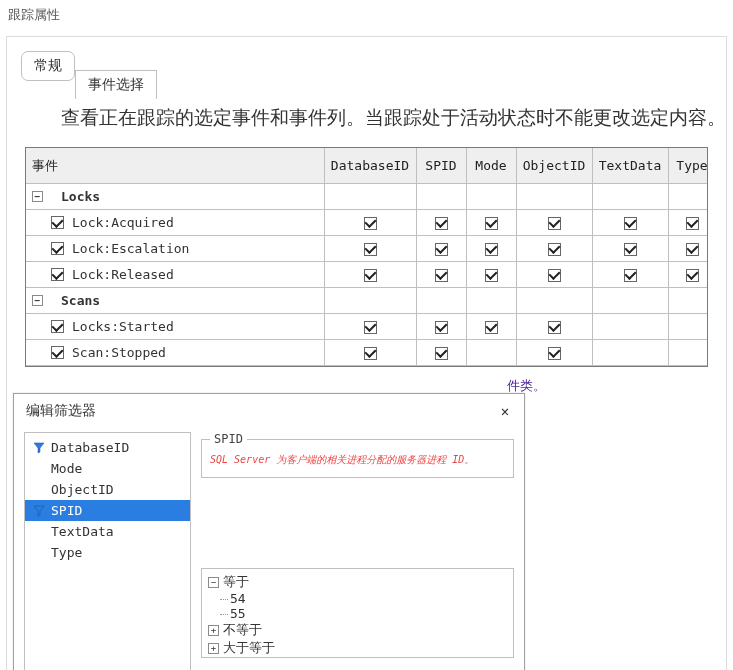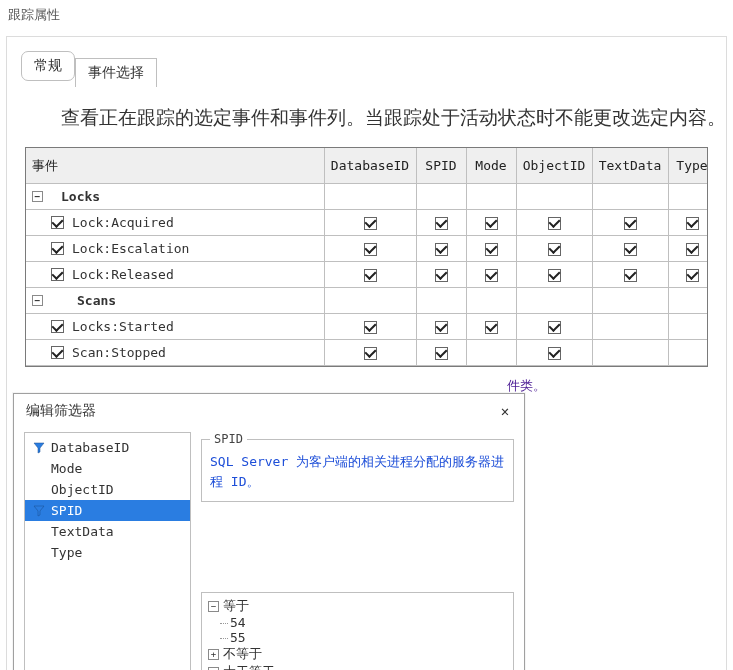--- a/index.html
+++ b/index.html
@@ -4,21 +4,21 @@
 <style>
   html,body{margin:0;padding:0;width:733px;height:670px;background:#fff;
     font-family:"SimSun","宋体","NSimSun",monospace;font-size:13px;color:#333;overflow:hidden;}
   .window-title{padding:6px 8px;color:#555;font-size:13px;}
   .outer-frame{border:1px solid #dcdcdc;margin:6px 6px 0 6px;background:#fff;height:646px;position:relative;}
   
   .tabs{display:flex;align-items:flex-end;margin:14px 0 0 14px;}
   .tab{border:1px solid #bfbfbf;border-bottom:none;background:#fff;
        padding:5px 12px;font-size:14px;color:#333;margin-right:0;}
   .tab.inactive{border-bottom:1px solid #bfbfbf;border-radius:7px;}
-  .tab.active{background:#fff;position:relative;top:6px;}
+  .tab.active{background:#fff;position:relative;top:18px;}
   
   .instr{margin:24px 0 16px 2px;font-size:19px;letter-spacing:0;text-align:right;}
   .grid-wrap{margin:0 18px;border:1px solid #7a7a7a;overflow:hidden;}
   table{border-collapse:collapse;width:100%;table-layout:fixed;}
   th,td{border:1px solid #bfbfbf;padding:0;}
   th{background:#efefef;font-weight:normal;font-size:13px;height:35px;
      text-align:center;color:#222;border-top:none;}
   th:first-child{text-align:left;padding-left:6px;border-left:none;}
   td{height:25px;text-align:center;border-left:none;}
   td:first-child{text-align:left;padding-left:6px;}
@@ -44,21 +44,21 @@
   .dlg-body{display:flex;gap:10px;padding:4px 10px 10px 10px;height:260px;}
   .leftpane{border:1px solid #bfbfbf;width:165px;background:#fff;padding:4px 0;}
   .filter-item{display:flex;align-items:center;gap:6px;padding:3px 6px 3px 8px;font-size:13px;}
   .filter-item.sel{background:#2a7de1;color:#fff;}
   .funnel{width:12px;height:12px;display:inline-block;}
   .funnel svg{display:block;}
   .funnel-blank{width:12px;display:inline-block;}
   .rightpane{flex:1;position:relative;}
   fieldset{border:1px solid #bfbfbf;margin:0;padding:6px 8px 10px 8px;}
   legend{font-size:12px;color:#444;padding:0 4px;}
-  .desc{font-size:13px;color:#1d4ed8;line-height:1.5;}
+  .desc{font-size:10px;color:#ef4444;line-height:1.5;font-style:italic;}
   .cond-box{border:1px solid #bfbfbf;margin-top:90px;height:80px;
     overflow-y:scroll;background:#fff;padding:4px 6px;font-family:"SimSun",monospace;}
   .tree-toggle{border:1px solid #8a8a8a;width:9px;height:9px;display:inline-flex;
     align-items:center;justify-content:center;font-size:9px;background:#fff;
     margin-right:4px;}
   .tree-row{display:flex;align-items:center;white-space:nowrap;}
   .tree-child{margin-left:22px;position:relative;}
   .tree-child::before{content:'';position:absolute;left:-10px;top:50%;
     border-top:1px dotted #999;width:8px;}
 </style>
@@ -155,21 +155,21 @@
             <td><span class="cb chk"></span></td>
             <td><span class="cb chk"></span></td>
             <td><span class="cb chk"></span></td>
             <td><span class="cb chk"></span></td>
             <td><span class="cb chk"></span></td>
           </tr>
           <tr class="group">
             <td colspan="1">
               <div class="evcell">
                 <span class="toggle">−</span>
-                <b style="margin-left:26px">Scans</b>
+                <b style="margin-left:10px">Scans</b>
               </div>
             </td>
             <td style="background: rgb(255, 255, 255);"></td>
             <td style="background: rgb(255, 255, 255);"></td>
             <td style="background: rgb(255, 255, 255);"></td>
             <td style="background: rgb(255, 255, 255);"></td>
             <td style="background: rgb(255, 255, 255);"></td>
             <td style="background: rgb(255, 255, 255);"></td>
           </tr>
           <tr>

